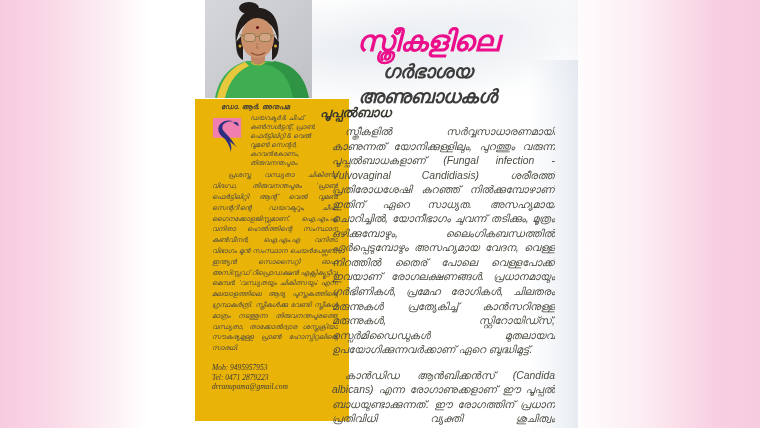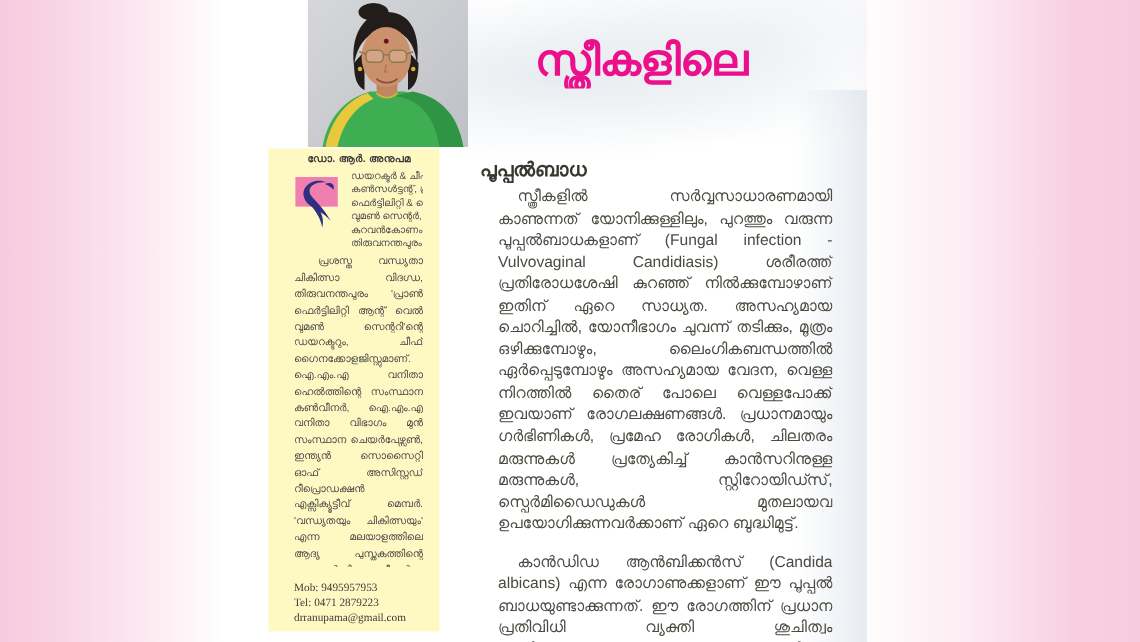--- a/index.html
+++ b/index.html
@@ -4,21 +4,21 @@
 <style>
   * { box-sizing: border-box; margin: 0; padding: 0; }
   html, body { width: 760px; height: 428px; overflow: hidden; }
   body {
     position: relative;
     font-family: "Liberation Sans", sans-serif;
     background: linear-gradient(to right,
       #f7cbdf 0px, #f9d5e5 40px, #fcebf2 100px, #ffffff 148px,
       #ffffff 566px, #fceef4 640px, #f8cfe1 715px, #f7cbdf 760px);
   }
-  .abs { position: absolute; }
+  .abs { position: absolute; font-style: italic; }
 
   
   .texture-top {
     left: 300px; top: 0; width: 278px; height: 112px;
     background:
       radial-gradient(ellipse at 25% 45%, rgba(198,208,218,0.40), rgba(255,255,255,0) 65%),
       radial-gradient(ellipse at 75% 20%, rgba(214,222,230,0.35), rgba(255,255,255,0) 60%);
     pointer-events: none;
   }
   .texture-right {
@@ -29,22 +29,22 @@
 
   
   .photo {
     left: 205px; top: 0; width: 107px; height: 98px;
     overflow: hidden;
   }
   .photo svg { display: block; }
 
   
   .bio-box {
-    left: 179px; top: 99px; width: 114px; height: 322px;
-    background: #fef9c3;
+    left: 195px; top: 99px; width: 154px; height: 322px;
+    background: #eab308;
     padding: 3px 11px 4px 17px;
     overflow: hidden;
     color: #3f3e3e;
   }
   .bio-name {
     font-size: 7px; font-weight: bold; color: #3a3939;
     margin-left: 9px; letter-spacing: 0.2px;
     line-height: 10px; white-space: nowrap; overflow: hidden;
   }
   .logo-row { display: flex; gap: 6px; margin-top: 2px; }
@@ -148,19 +148,20 @@
   <div class="bio-text">പ്രശസ്ത വന്ധ്യതാ ചികിത്സാ വിദഗ്ധ, തിരുവനന്തപുരം 'പ്രാൺ ഫെർട്ടിലിറ്റി ആന്റ് വെൽ വുമൺ സെന്ററി'ന്റെ ഡയറക്ടറും, ചീഫ് ഗൈനക്കോളജിസ്റ്റുമാണ്. ഐ.എം.എ വനിതാ ഹെൽത്തിന്റെ സംസ്ഥാന കൺവീനർ, ഐ.എം.എ വനിതാ വിഭാഗം മുൻ സംസ്ഥാന ചെയർപേഴ്സൺ, ഇന്ത്യൻ സൊസൈറ്റി ഓഫ് അസിസ്റ്റഡ് റീപ്രൊഡക്ഷൻ എക്സിക്യൂട്ടീവ് മെമ്പർ. 'വന്ധ്യതയും ചികിത്സയും' എന്ന മലയാളത്തിലെ ആദ്യ പുസ്തകത്തിന്റെ ഗ്രന്ഥകർത്രി. സ്ത്രീകൾക്കു വേണ്ടി സ്ത്രീകൾ മാത്രം നടത്തുന്ന തിരുവനന്തപുരത്തെ വന്ധ്യതാ, താക്കോൽദ്വാര ശസ്ത്രക്രിയാ സൗകര്യമുള്ള പ്രാൺ ഹോസ്പിറ്റലിന്റെ സാരഥി.</div>
   <div class="contact">
     <div>Mob: 9495957953</div>
     <div>Tel: 0471 2879223</div>
     <div>drranupama@gmail.com</div>
   </div>
 </div>
 
 <div class="abs title-block">
   <div class="title-line1" style="color:#ec0f8b">സ്ത്രീകളിലെ</div>
+  <div class="title-line2" style="color:#3d3c3c">ഗർഭാശയ അണുബാധകൾ</div>
 </div>
 
 <div class="abs article">
   <div class="article-heading">പൂപ്പൽബാധ</div>
   <p>സ്ത്രീകളിൽ സർവ്വസാധാരണമായി കാണുന്നത് യോനിക്കുള്ളിലും, പുറത്തും വരുന്ന പൂപ്പൽബാധകളാണ് (Fungal infection - Vulvovaginal Candidiasis) ശരീരത്ത് പ്രതിരോധശേഷി കുറഞ്ഞ് നിൽക്കുമ്പോഴാണ് ഇതിന് ഏറെ സാധ്യത. അസഹ്യമായ ചൊറിച്ചിൽ, യോനീഭാഗം ചുവന്ന് തടിക്കും, മൂത്രം ഒഴിക്കുമ്പോഴും, ലൈംഗികബന്ധത്തിൽ ഏർപ്പെടുമ്പോഴും അസഹ്യമായ വേദന, വെള്ള നിറത്തിൽ തൈര് പോലെ വെള്ളപോക്ക് ഇവയാണ് രോഗലക്ഷണങ്ങൾ. പ്രധാനമായും ഗർഭിണികൾ, പ്രമേഹ രോഗികൾ, ചിലതരം മരുന്നുകൾ പ്രത്യേകിച്ച് കാൻസറിനുള്ള മരുന്നുകൾ, സ്റ്റിറോയിഡ്സ്, സ്പെർമിഡൈഡുകൾ മുതലായവ ഉപയോഗിക്കുന്നവർക്കാണ് ഏറെ ബുദ്ധിമുട്ട്.</p>
   <p>കാൻഡിഡ ആൻബിക്കൻസ് (Candida albicans) എന്ന രോഗാണുക്കളാണ് ഈ പൂപ്പൽ ബാധയുണ്ടാക്കുന്നത്. ഈ രോഗത്തിന് പ്രധാന പ്രതിവിധി വ്യക്തി ശുചിത്വം പാലിക്കുകയെന്നതാണ്. പ്രമേഹ രോഗികൾ പ്രമേഹം നിയന്ത്രണവിധേയമാക്കിയിരിക്കണം. ഗർഭിണികളും പ്രത്യേകം ശ്രദ്ധിക്കണം. പൂപ്പൽബാധ ഉള്ളിലേക്ക് പടർന്ന് ഗർഭാശയത്തിനും മറ്റും അണുബാധയുണ്ടാകാനും, ഗർഭിണികൾ മാസം തികയാതെ പ്രസവിക്കാനും ഉള്ള സാധ്യതയേറെയാണ്. കൃത്യമായി യോനിക്കുള്ളിൽ വയ്ക്കുന്നതിനും, കഴിക്കുന്നതിനുമായ ആന്റി ഫംഗൽ മരുന്നുകളും,</p>
 </div>
 
 </body></html>

